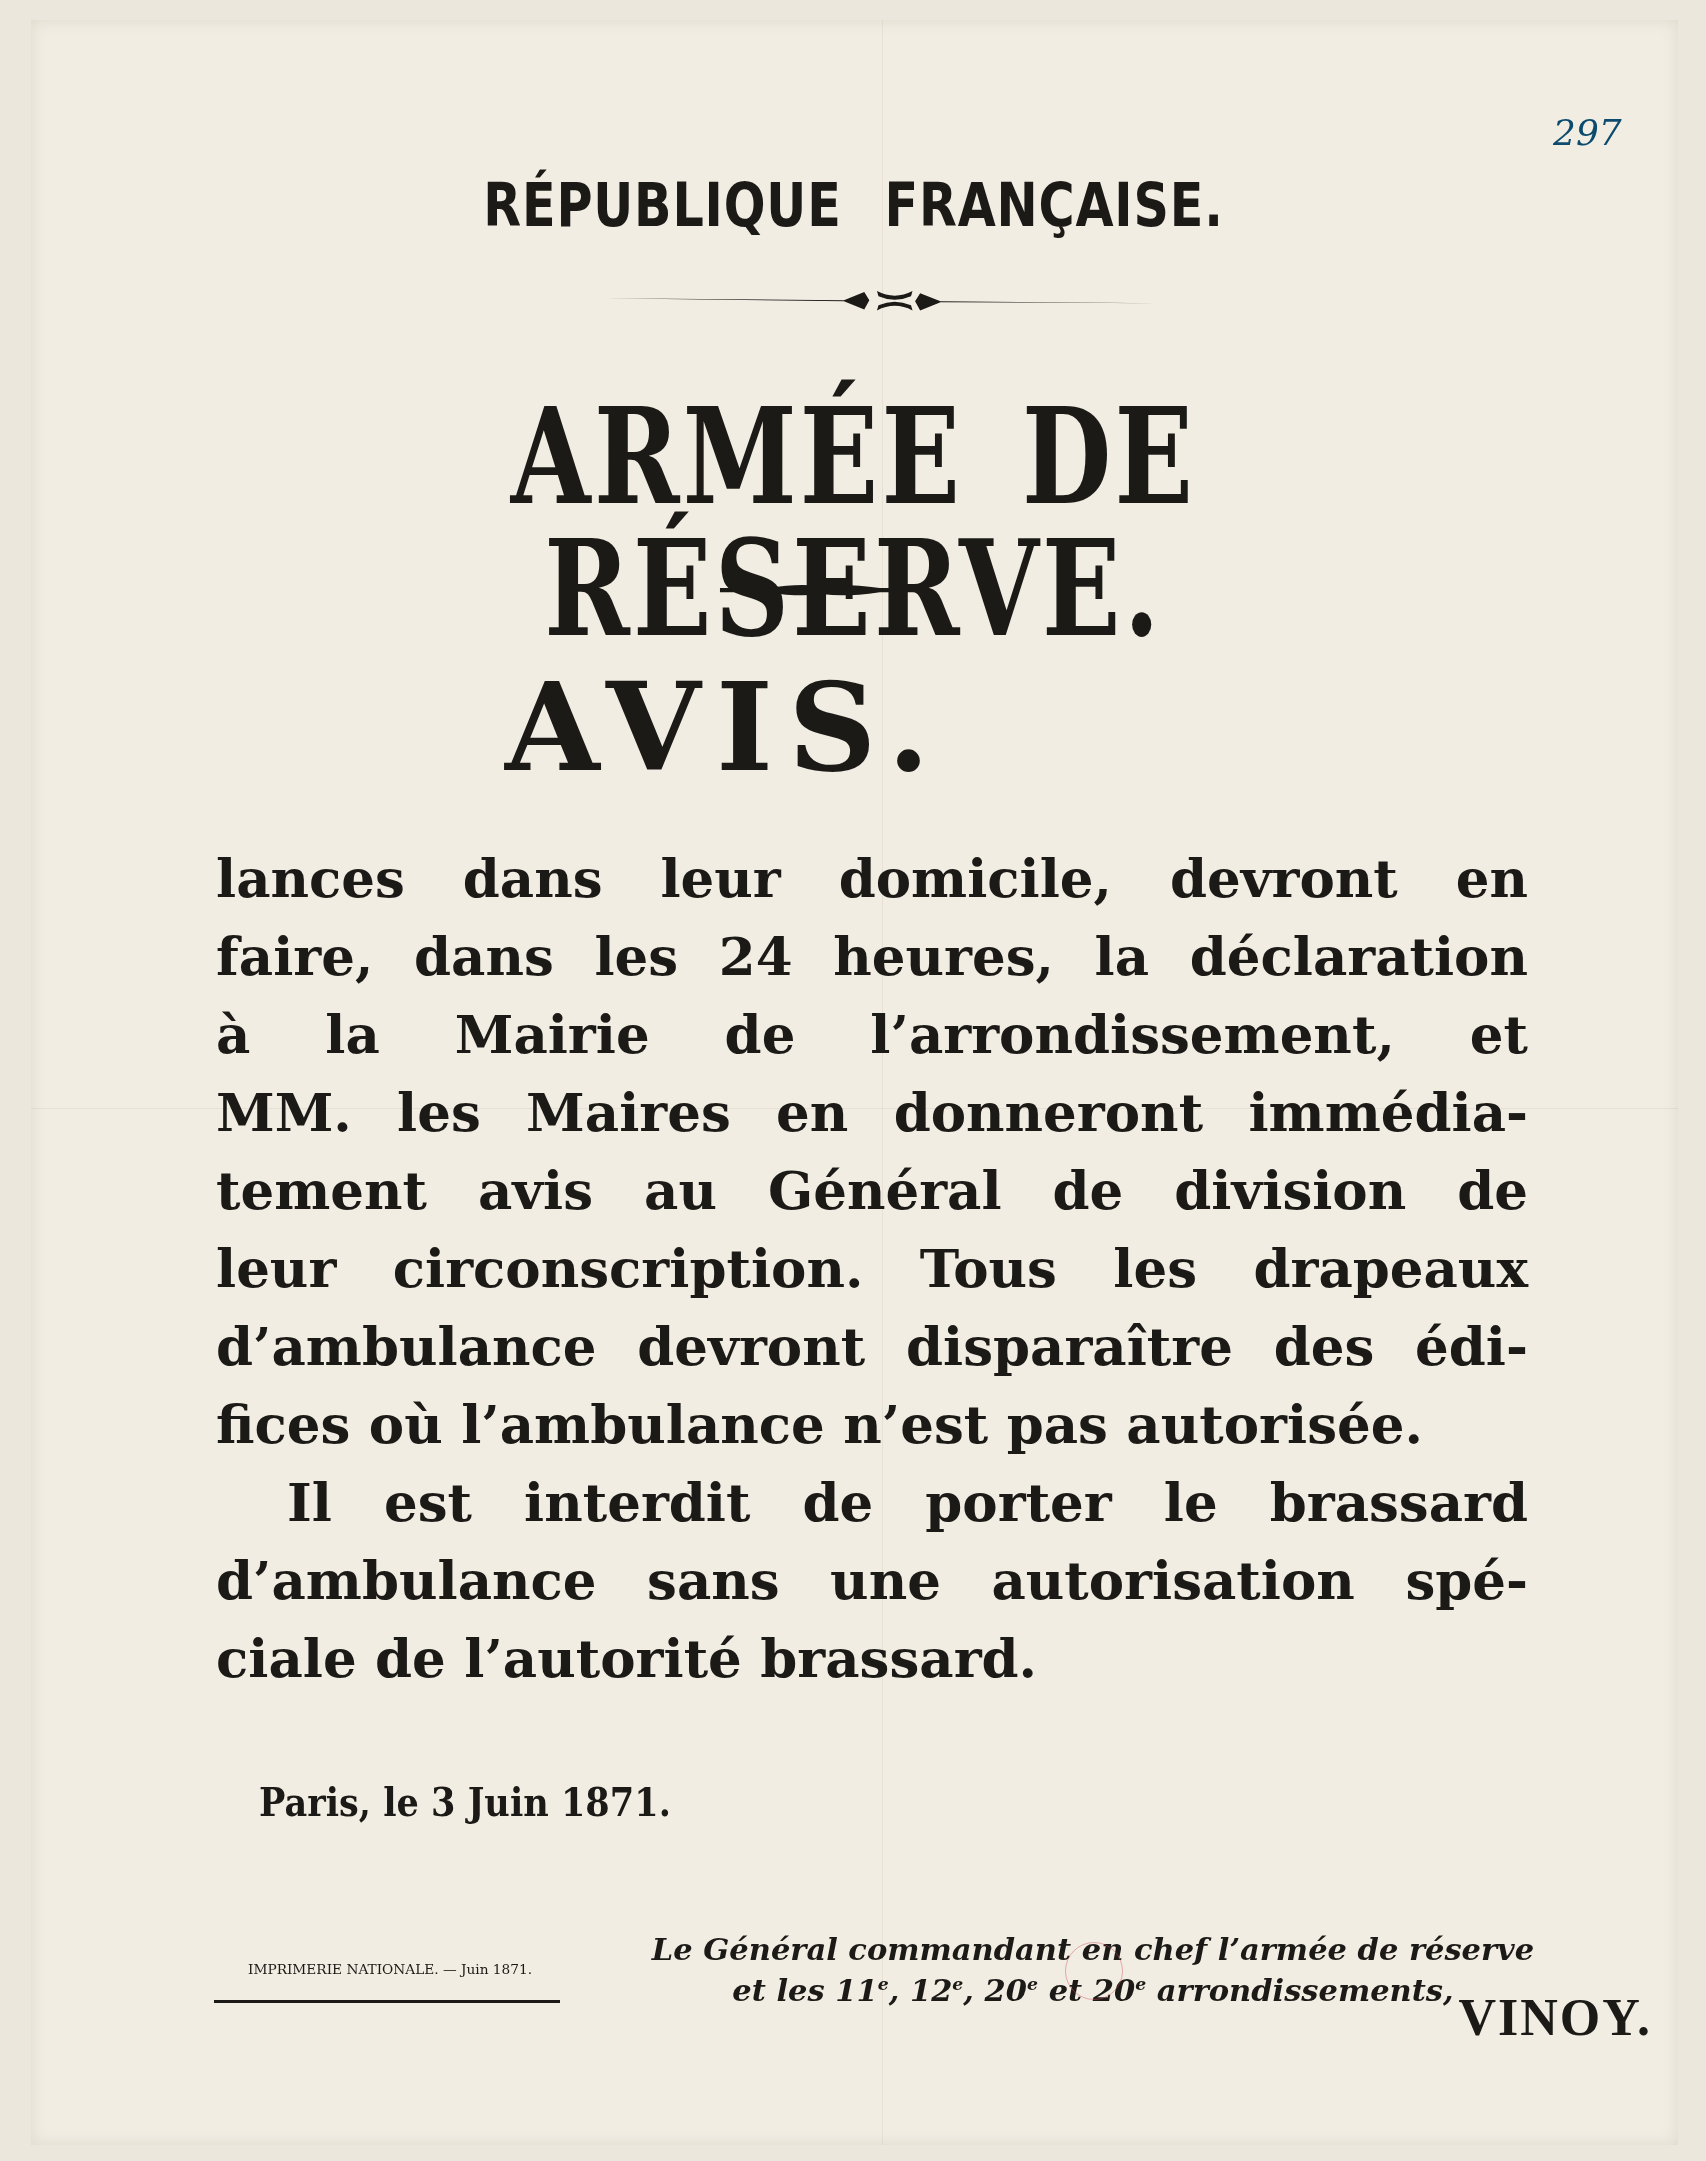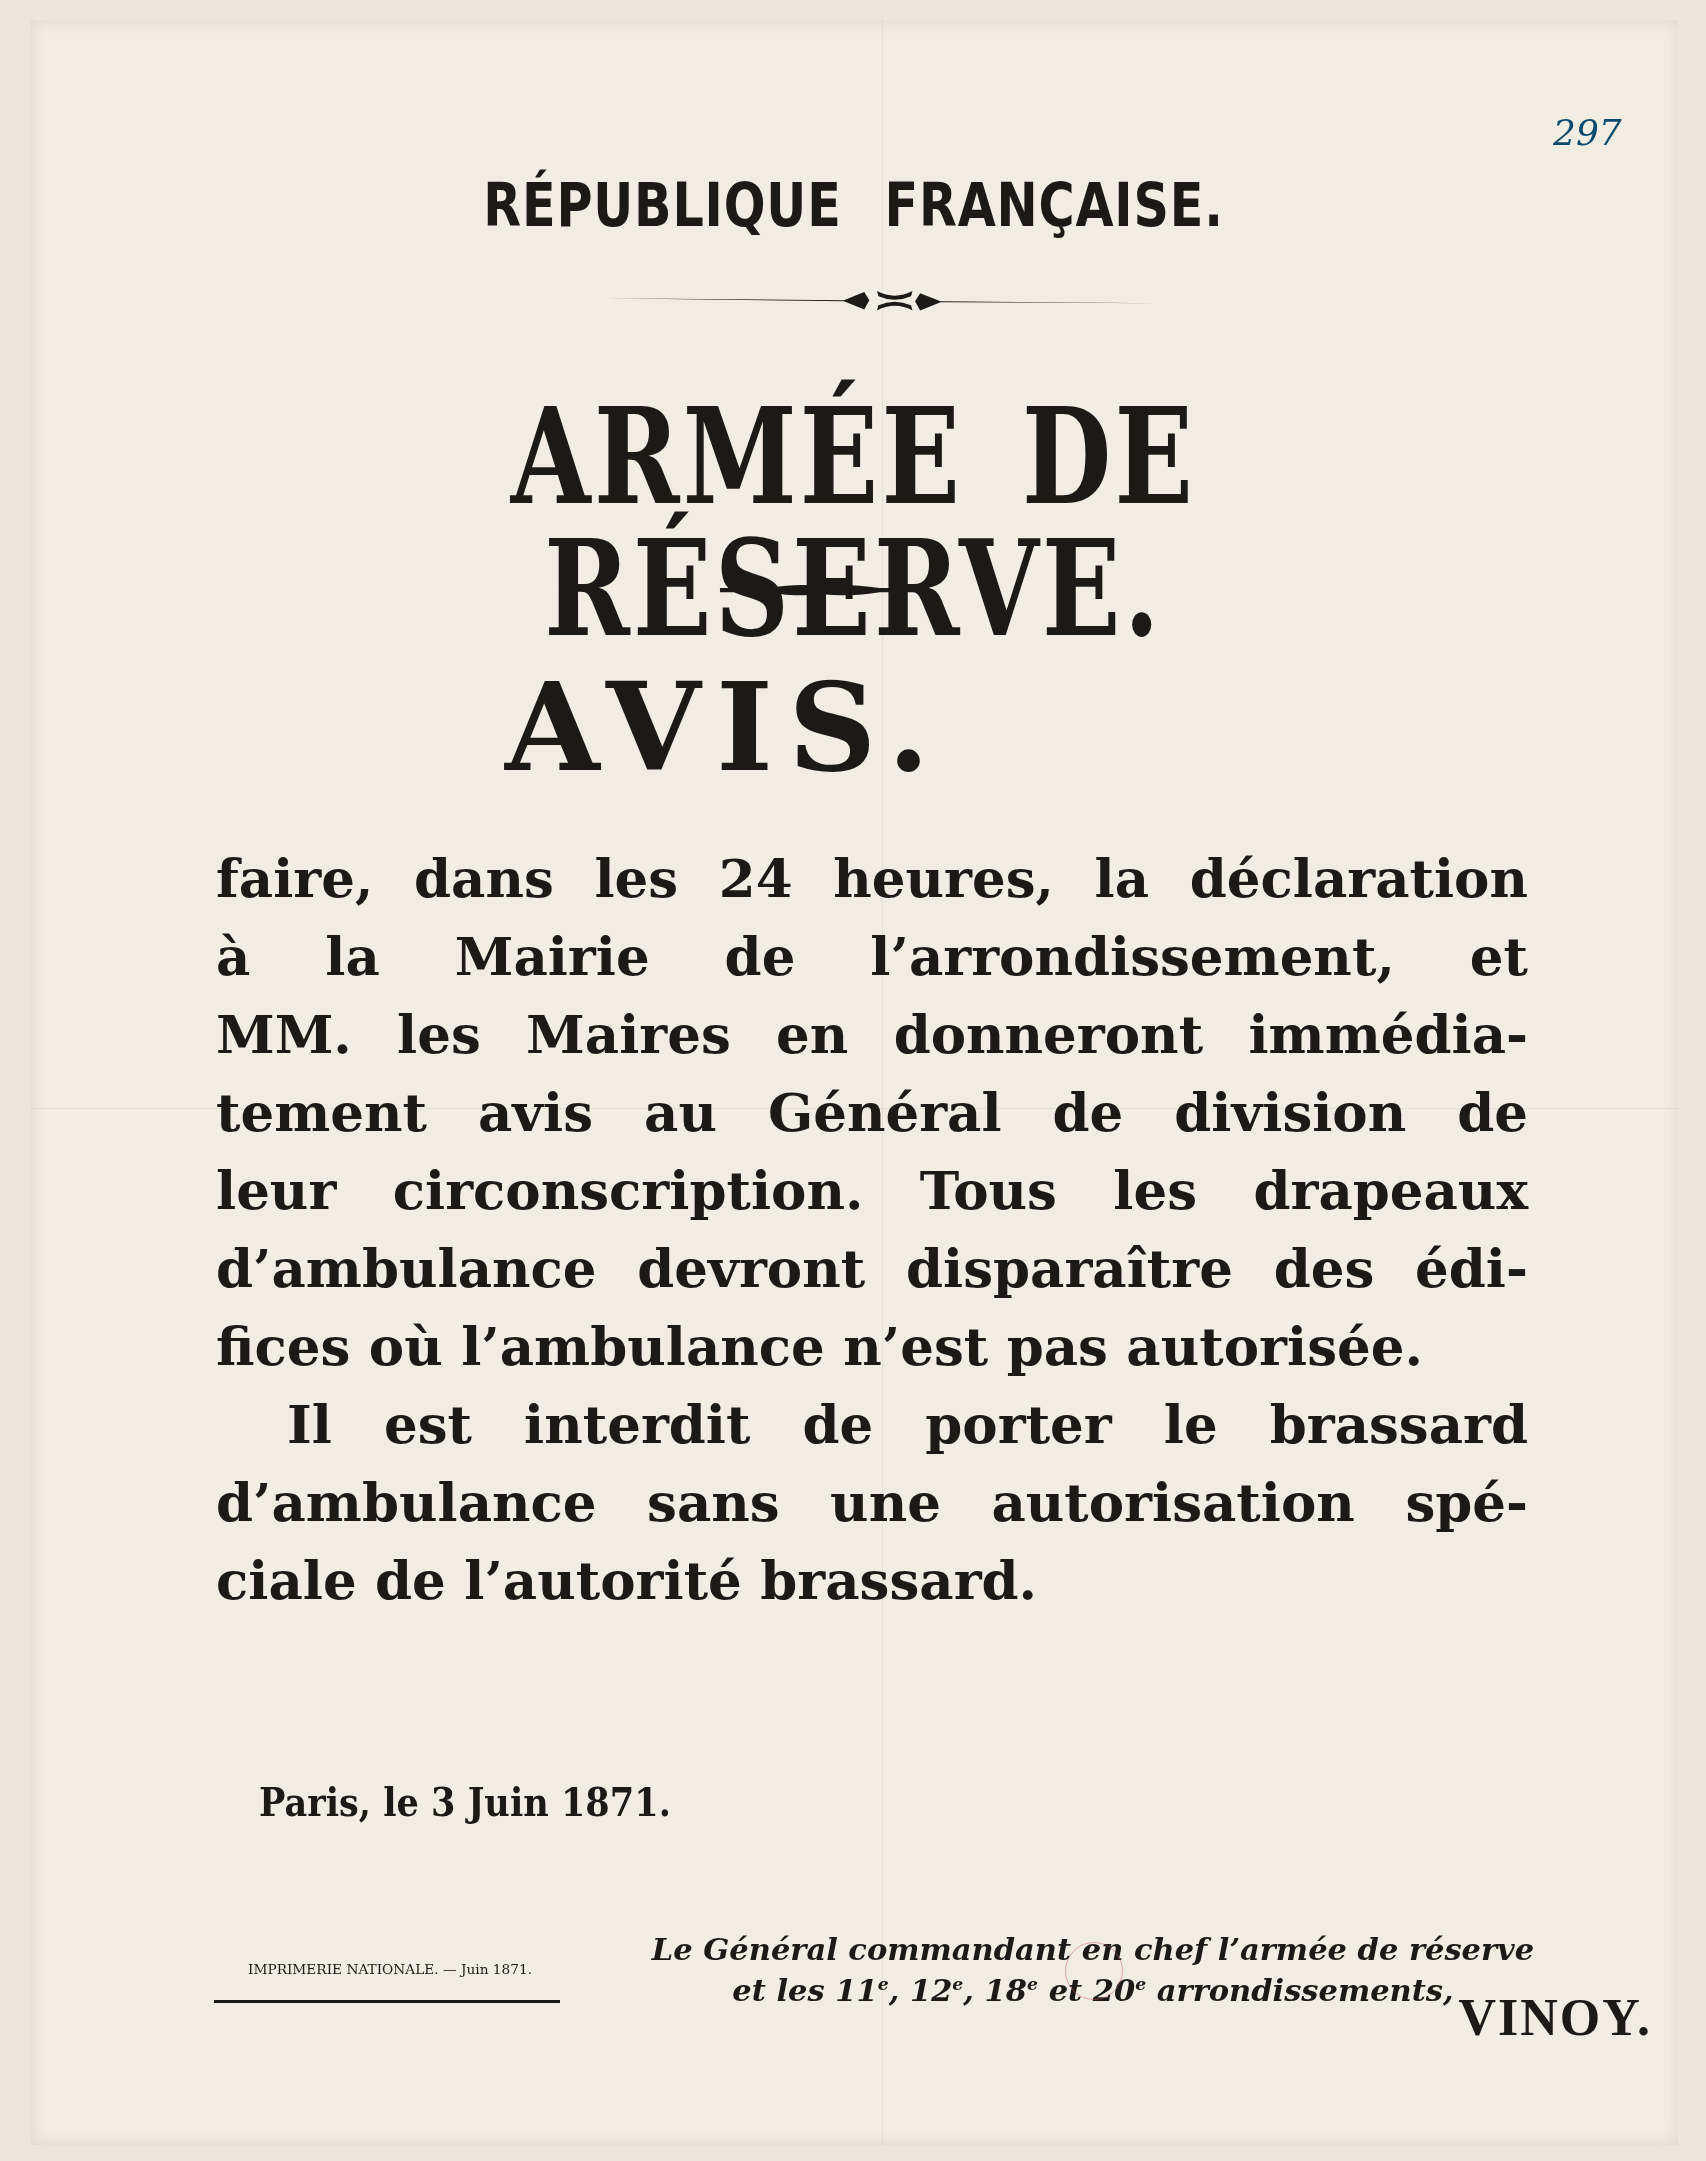--- a/index.html
+++ b/index.html
@@ -118,36 +118,37 @@
 
 <div class="armee">ARMÉE DE RÉSERVE.</div>
 
 <svg class="ornament2" viewBox="0 0 420 40">
   <path d="M5 16 L100 16 Q160 6 200 12 Q205 20 210 12 Q250 6 320 16 L415 16 L415 24 L320 24 Q250 34 210 28 Q205 20 200 28 Q160 34 100 24 L5 24 Z" fill="#1c1a17"></path>
 </svg>
 
 <div class="avis">AVIS.</div>
 
 <div class="body-text">
+  <span class="line">lances dans leur domicile, devront en</span>
   <span class="line">faire, dans les 24 heures, la déclaration</span>
   <span class="line">à la Mairie de l’arrondissement, et</span>
   <span class="line">MM. les Maires en donneront immédia-</span>
   <span class="line">tement avis au Général de division de</span>
   <span class="line">leur circonscription. Tous les drapeaux</span>
   <span class="line">d’ambulance devront disparaître des édi-</span>
   <span class="line last">fices où l’ambulance n’est pas autorisée.</span>
   <span class="line indent">Il est interdit de porter le brassard</span>
   <span class="line">d’ambulance sans une autorisation spé-</span>
   <span class="line last">ciale de l’autorité brassard.</span>
 </div>
 
 <div class="date">Paris, le 3 Juin 1871.</div>
 
 <div class="sig1">Le Général commandant en chef l’armée de réserve</div>
-<div class="sig2"><span>et les 11</span><sup>e</sup><span>, 12</span><sup>e</sup><span>, 18</span><sup>e</sup><span> et 20</span><sup>e</sup><span> arrondissements,</span></div>
+<div class="sig2"><span>et les 11</span><sup>e</sup><span>, 12</span><sup>e</sup><span>, 20</span><sup>e</sup><span> et 20</span><sup>e</sup><span> arrondissements,</span></div>
 
 <div class="stamp"></div>
 
 <div class="vinoy">VINOY.</div>
 
 <div class="printer-rule"></div>
 <div class="printer">IMPRIMERIE NATIONALE. — Juin 1871.</div>
 
 
 </body></html>

